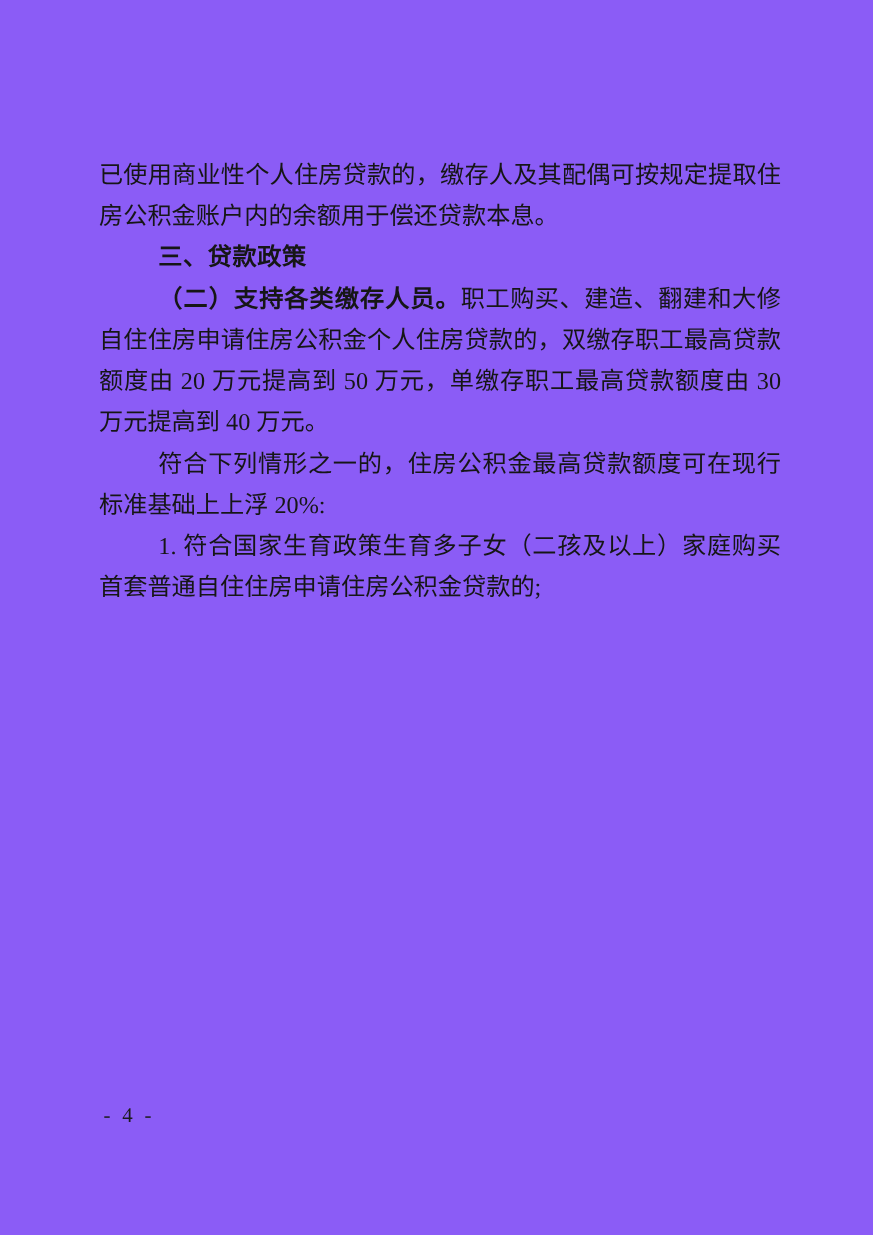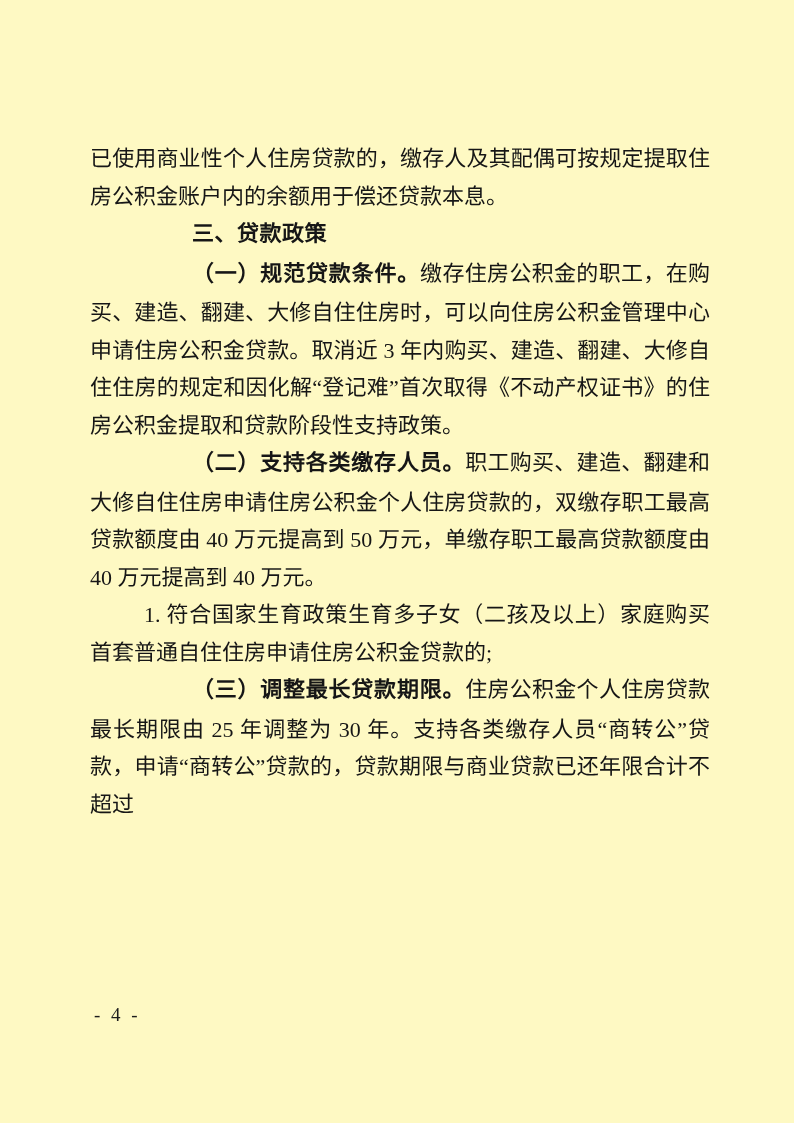--- a/index.html
+++ b/index.html
@@ -5,21 +5,21 @@
   html, body {
     margin: 0;
     padding: 0;
     background: #e8e8e8;
   }
   .page {
     position: relative;
     width: 794px;
     height: 1123px;
     margin: 0 auto;
-    background: #fef9c3;
+    background: #8b5cf6;
     font-family: "Liberation Serif", "DejaVu Serif", serif;
     color: #161616;
     overflow: hidden;
   }
   .content {
     position: absolute;
     left: 90px;
     top: 140px;
     width: 620px;
   }
@@ -30,41 +30,39 @@
     line-height: 37.5px;
     text-align: justify;
     text-justify: inter-character;
     word-break: break-all;
   }
   p.doc-para.indent {
     text-indent: 2.45em;
   }
   .run-bold {
     font-weight: bold;
-    font-family: Liberation Mono, monospace;
+    font-family: Liberation Serif, serif;
     letter-spacing: 0.5px;
-    margin-left: 48px;
   }
   .footer {
     position: absolute;
     left: 94px;
     top: 1002px;
     font-size: 19px;
     line-height: 26px;
     letter-spacing: 3px;
     color: #1c1c1c;
     font-family: "Liberation Serif", "DejaVu Serif", serif;
   }
 </style>
 </head>
 <body>
 
 <div class="page">
   <div class="content" id="doc-body">
       <p class="doc-para"><span class="run-normal">已使用商业性个人住房贷款的，缴存人及其配偶可按规定提取住房公积金账户内的余额用于偿还贷款本息。</span></p>
       <p class="doc-para indent"><span class="run-bold">三、贷款政策</span></p>
-      <p class="doc-para indent"><span class="run-bold">（一）规范贷款条件。</span><span class="run-normal">缴存住房公积金的职工，在购买、建造、翻建、大修自住住房时，可以向住房公积金管理中心申请住房公积金贷款。取消近 3 年内购买、建造、翻建、大修自住住房的规定和因化解“登记难”首次取得《不动产权证书》的住房公积金提取和贷款阶段性支持政策。</span></p>
-      <p class="doc-para indent"><span class="run-bold">（二）支持各类缴存人员。</span><span class="run-normal">职工购买、建造、翻建和大修自住住房申请住房公积金个人住房贷款的，双缴存职工最高贷款额度由 40 万元提高到 50 万元，单缴存职工最高贷款额度由 40 万元提高到 40 万元。</span></p>
+      <p class="doc-para indent"><span class="run-bold">（二）支持各类缴存人员。</span><span class="run-normal">职工购买、建造、翻建和大修自住住房申请住房公积金个人住房贷款的，双缴存职工最高贷款额度由 20 万元提高到 50 万元，单缴存职工最高贷款额度由 30 万元提高到 40 万元。</span></p>
+      <p class="doc-para indent"><span class="run-normal">符合下列情形之一的，住房公积金最高贷款额度可在现行标准基础上上浮 20%:</span></p>
       <p class="doc-para indent"><span class="run-normal">1. 符合国家生育政策生育多子女（二孩及以上）家庭购买首套普通自住住房申请住房公积金贷款的;</span></p>
-      <p class="doc-para indent"><span class="run-bold">（三）调整最长贷款期限。</span><span class="run-normal">住房公积金个人住房贷款最长期限由 25 年调整为 30 年。支持各类缴存人员“商转公”贷款，申请“商转公”贷款的，贷款期限与商业贷款已还年限合计不超过</span></p>
     </div>
   <div class="footer">- 4 -</div>
 </div>
 
 </body></html>

